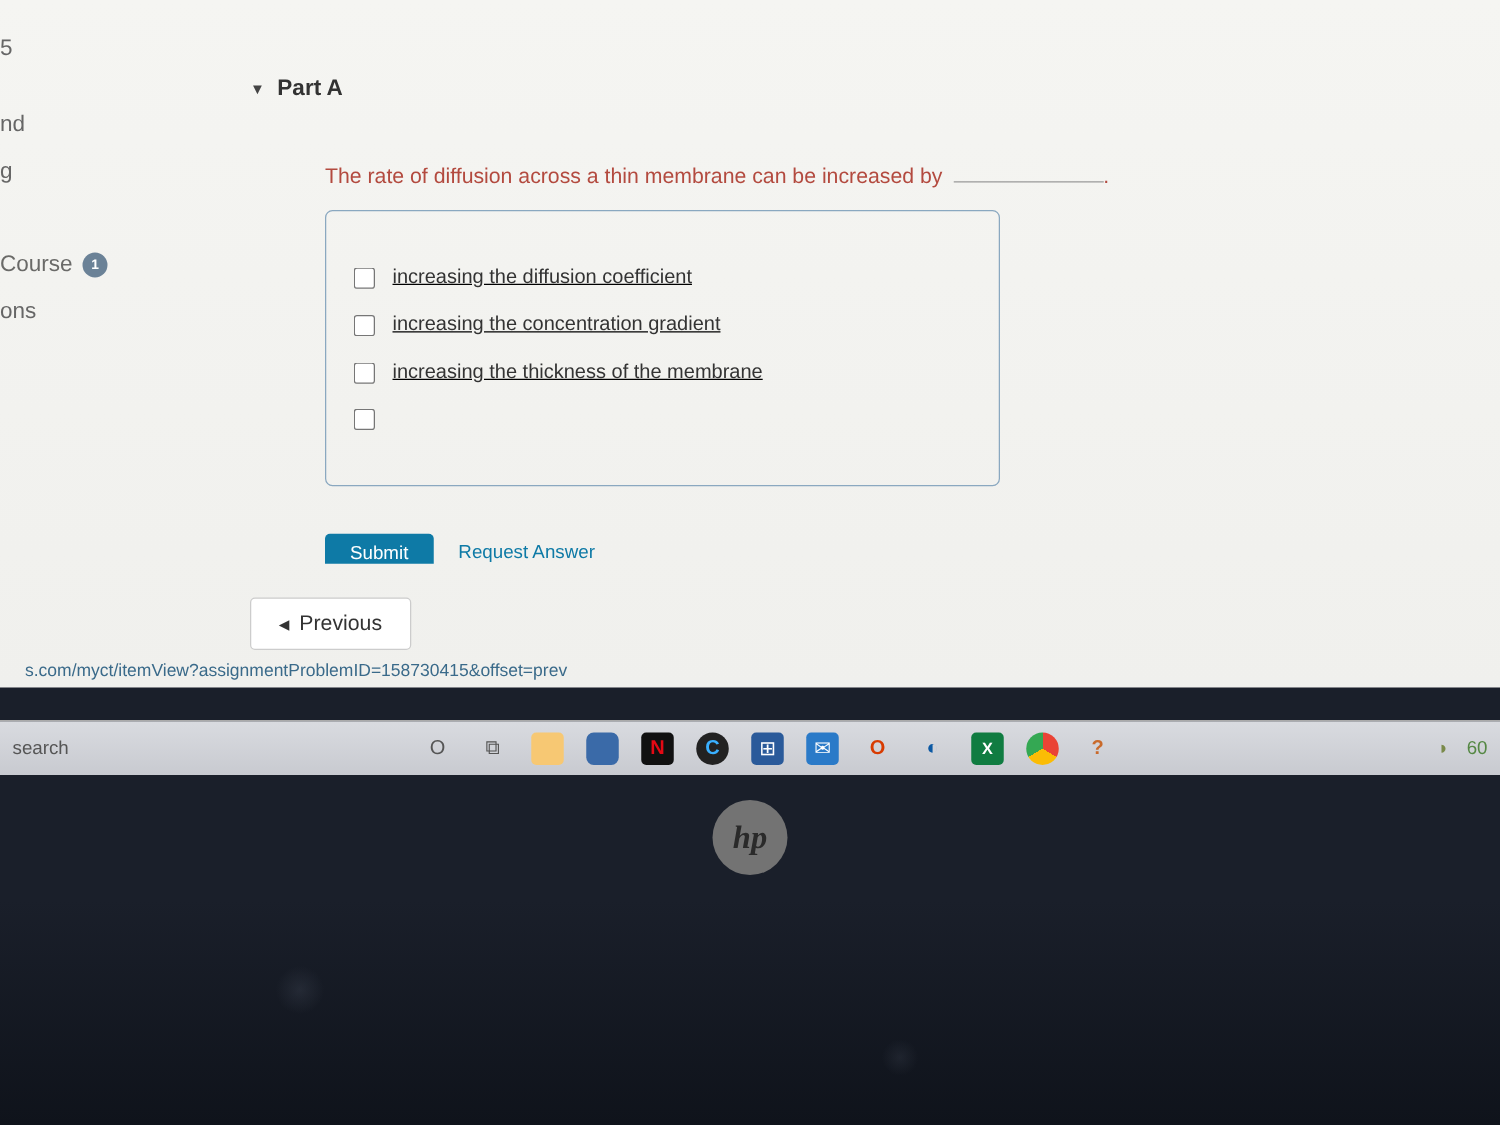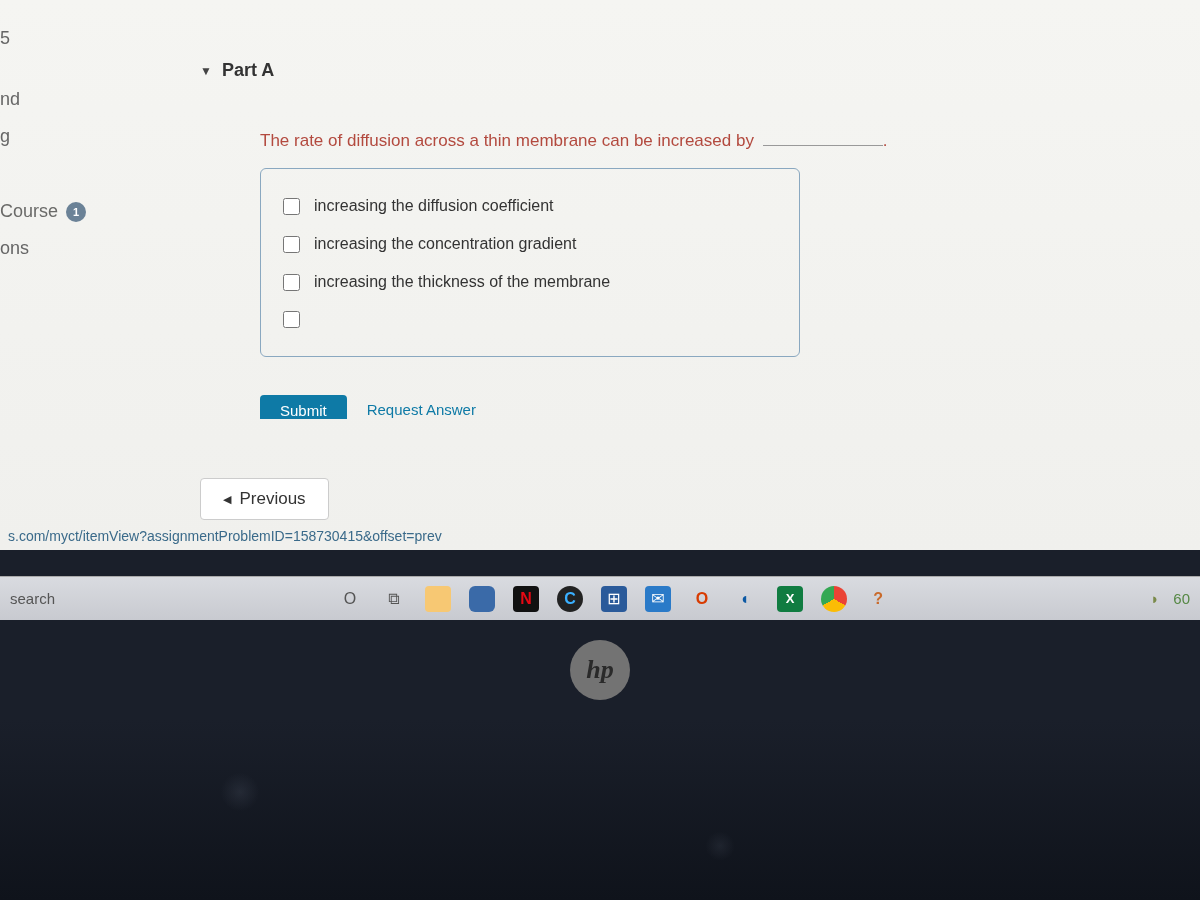--- a/index.html
+++ b/index.html
@@ -77,23 +77,24 @@
     margin-left: 4px;
   }
   .instruction {
     font-size: 16px;
     color: #333;
     margin: 14px 0 18px 0;
   }
   .options {
     border: 1px solid #8aa8c0;
     border-radius: 6px;
-    padding: 18px 22px;
+    padding: 34px 22px;
     display: inline-block;
     min-width: 540px;
+    text-decoration: underline;
   }
   .option-row {
     display: flex;
     align-items: center;
     gap: 14px;
     padding: 10px 0;
     font-size: 16px;
     color: #333;
   }
   .option-row input[type="checkbox"] {
@@ -143,21 +144,21 @@
     display: flex;
     align-items: center;
     gap: 8px;
   }
   .url-bar {
     position: absolute;
     bottom: 4px;
     left: 0;
     font-size: 14px;
     color: #3a6a8a;
-    padding: 2px 8px;
+    padding: 2px 20px;
   }
 
   
   .monitor-bezel {
     position: absolute;
     top: 550px;
     left: 0;
     right: 0;
     height: 350px;
     background: #1a1f2a;

